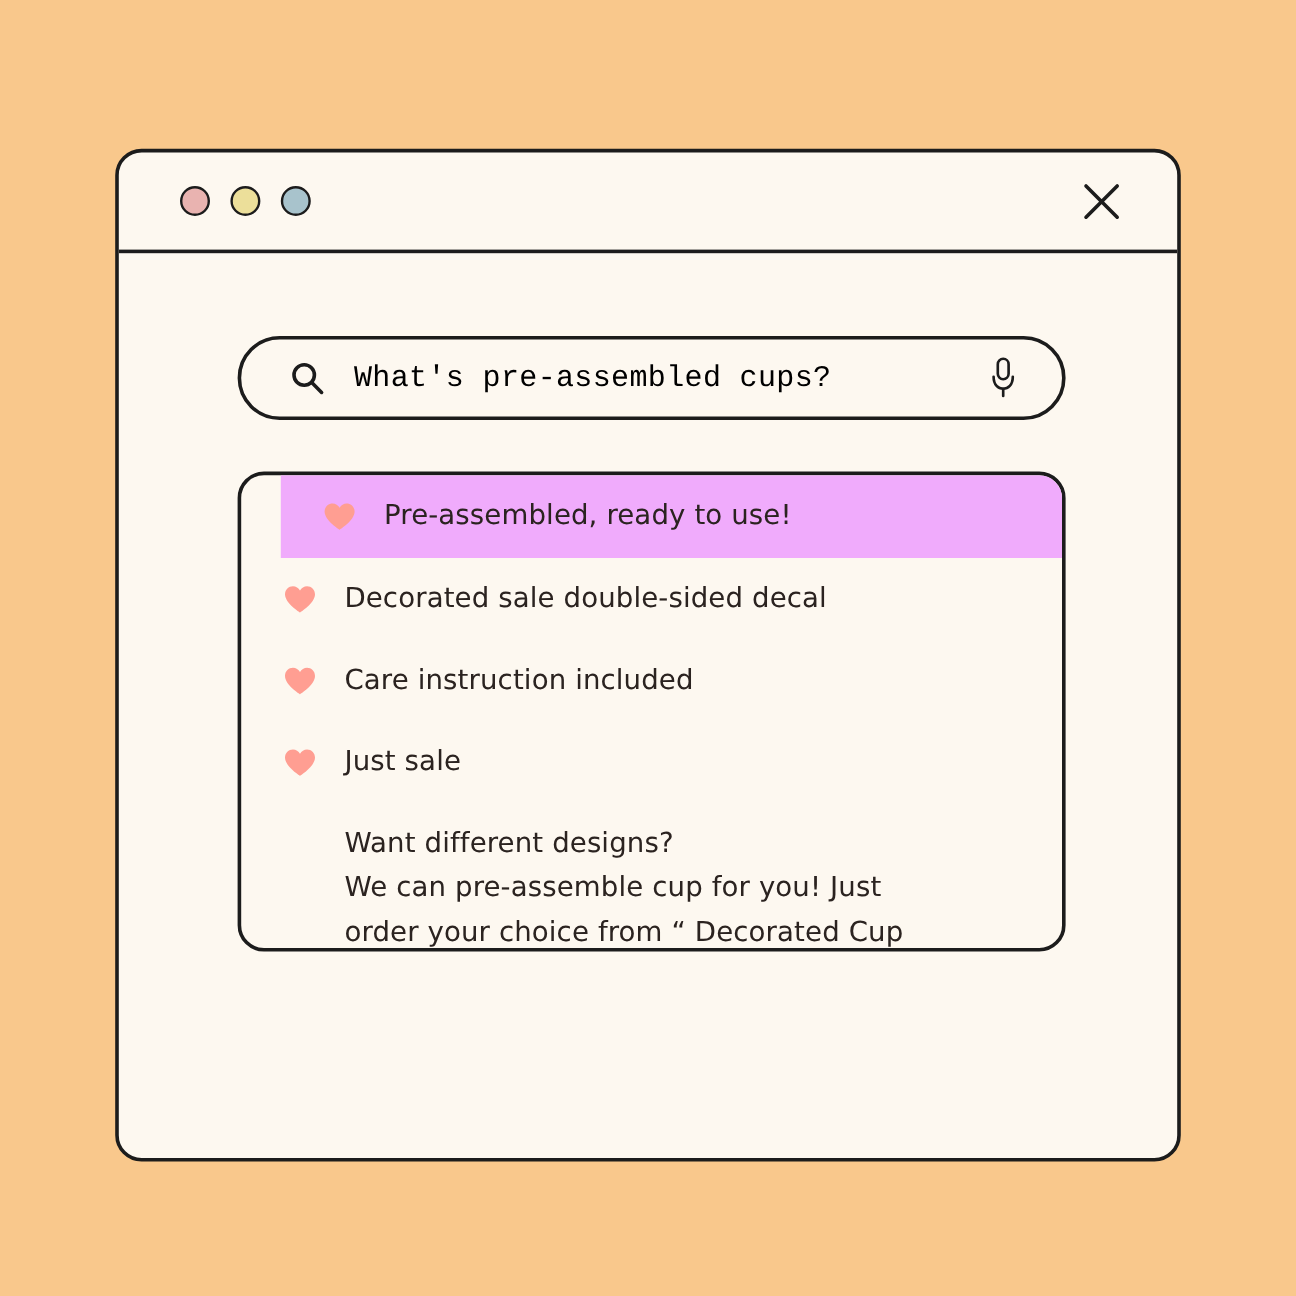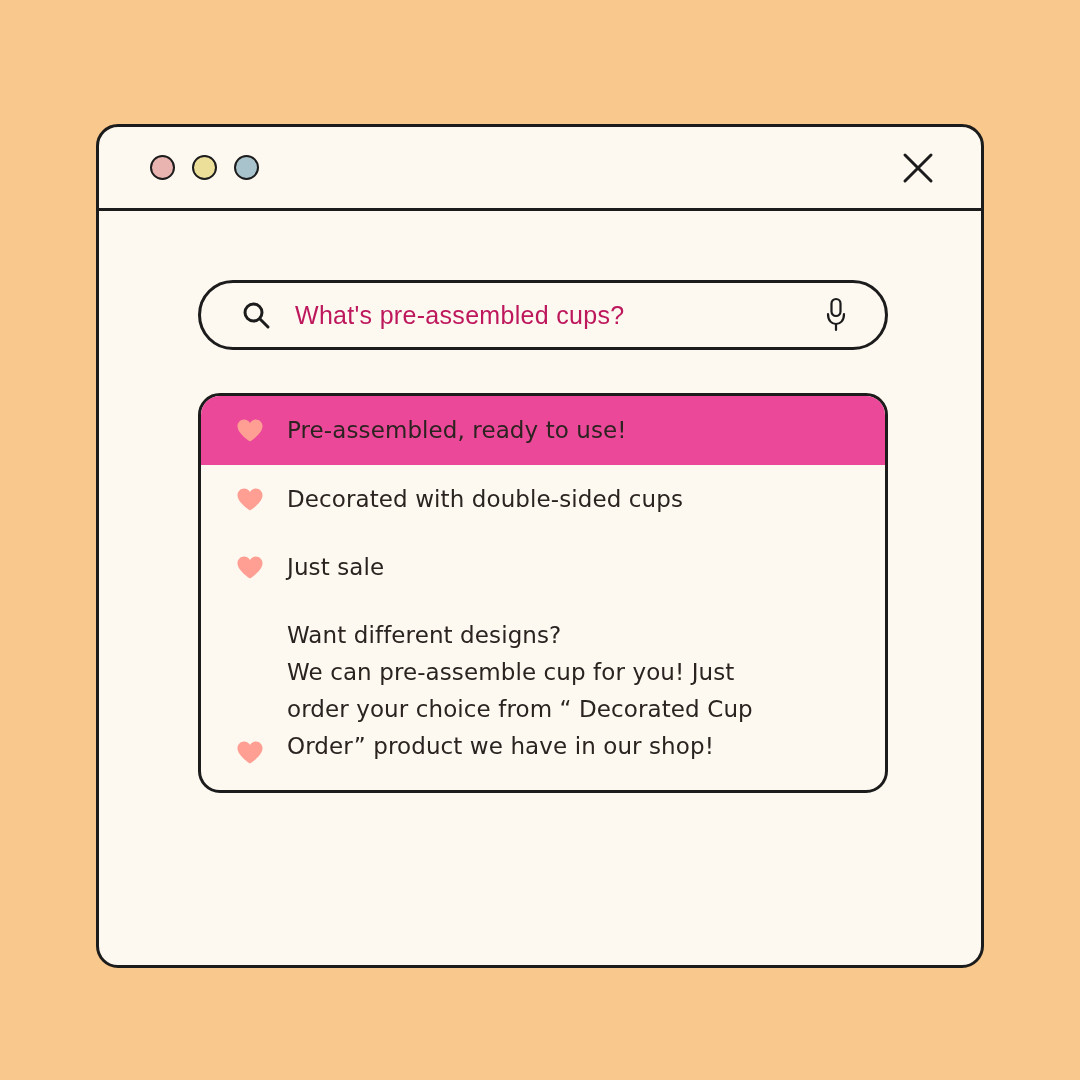--- a/index.html
+++ b/index.html
@@ -96,23 +96,23 @@
     margin-left: 40px;
     width: 30px;
     height: 30px;
     flex: 0 0 auto;
     display: flex;
     align-items: center;
     justify-content: center;
   }
   .search-text {
     margin-left: 24px;
-    font-family: Liberation Sans, sans-serif;
+    font-family: Liberation Mono, monospace;
     font-size: 25px;
-    color: #be185d;
+    color: #000000;
     letter-spacing: 0.3px;
     flex: 1 1 auto;
     white-space: nowrap;
     overflow: hidden;
   }
   .mic-icon {
     margin-right: 38px;
     width: 22px;
     height: 38px;
     flex: 0 0 auto;
@@ -135,21 +135,22 @@
     overflow: hidden;
   }
 
   .result-item {
     display: flex;
     align-items: flex-end;
     padding: 0 36px 0 34px;
     box-sizing: border-box;
   }
   .result-item.highlight {
-    background: #ec4899;
+    background: #f0abfc;
+    margin-left: 33px;
   }
 
   .heart {
     flex: 0 0 auto;
     width: 30px;
     margin-right: 22px;
     display: flex;
     align-items: flex-start;
     justify-content: center;
   }
@@ -220,23 +221,31 @@
           </span>
           <span class="result-text">Pre-assembled, ready to use!</span>
         </div>
 
         <div class="result-item row-b">
           <span class="heart">
             <svg width="28" height="25" viewBox="0 0 28 25" fill="none">
               <path d="M14 23.5 C14 23.5 1.5 15.8 1.5 8.3 C1.5 4.3 4.6 1.5 8.1 1.5 C10.6 1.5 12.8 2.9 14 5.1 C15.2 2.9 17.4 1.5 19.9 1.5 C23.4 1.5 26.5 4.3 26.5 8.3 C26.5 15.8 14 23.5 14 23.5 Z" fill="#ff9e92"></path>
             </svg>
           </span>
-          <span class="result-text">Decorated with double-sided cups</span>
-        </div>
-
+          <span class="result-text">Decorated sale double-sided decal</span>
+        </div>
+
+        <div class="result-item row-b">
+          <span class="heart">
+            <svg width="28" height="25" viewBox="0 0 28 25" fill="none">
+              <path d="M14 23.5 C14 23.5 1.5 15.8 1.5 8.3 C1.5 4.3 4.6 1.5 8.1 1.5 C10.6 1.5 12.8 2.9 14 5.1 C15.2 2.9 17.4 1.5 19.9 1.5 C23.4 1.5 26.5 4.3 26.5 8.3 C26.5 15.8 14 23.5 14 23.5 Z" fill="#ff9e92"></path>
+            </svg>
+          </span>
+          <span class="result-text">Care instruction included</span>
+        </div>
 
         <div class="result-item row-b">
           <span class="heart">
             <svg width="28" height="25" viewBox="0 0 28 25" fill="none">
               <path d="M14 23.5 C14 23.5 1.5 15.8 1.5 8.3 C1.5 4.3 4.6 1.5 8.1 1.5 C10.6 1.5 12.8 2.9 14 5.1 C15.2 2.9 17.4 1.5 19.9 1.5 C23.4 1.5 26.5 4.3 26.5 8.3 C26.5 15.8 14 23.5 14 23.5 Z" fill="#ff9e92"></path>
             </svg>
           </span>
           <span class="result-text">Just sale</span>
         </div>
 

